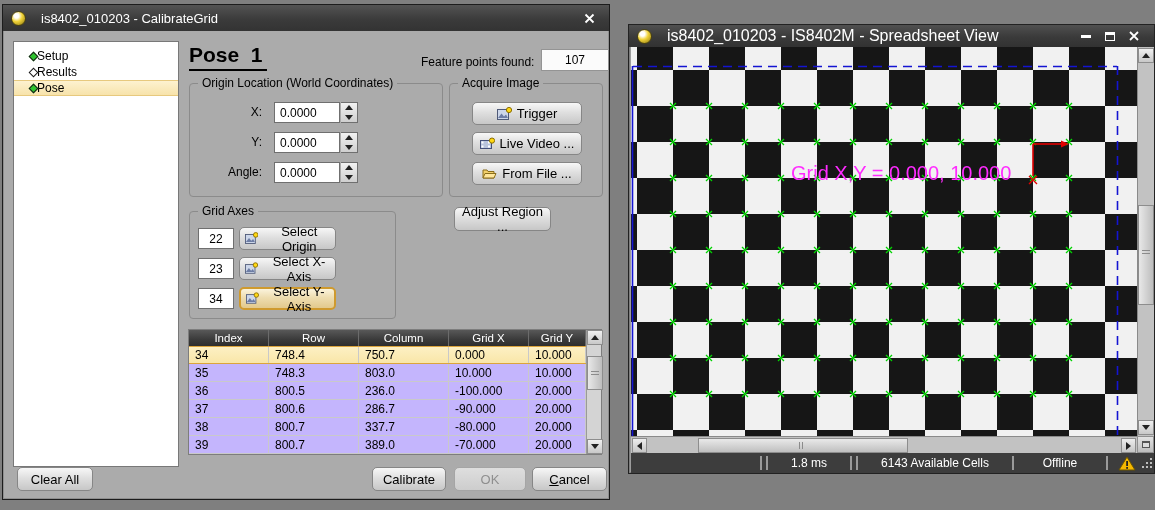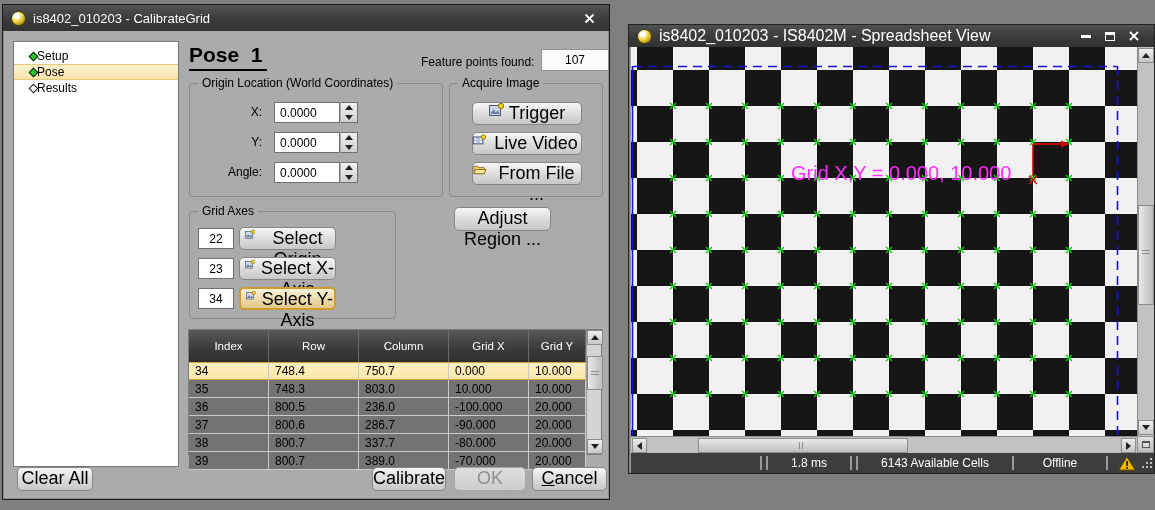--- a/index.html
+++ b/index.html
@@ -2,21 +2,21 @@
 <html><head>
 <meta charset="utf-8">
 <style>
   * { margin:0; padding:0; box-sizing:border-box; }
   html,body { width:1155px; height:510px; }
   body { background:#7f7f7f; font-family:"Liberation Sans", sans-serif; position:relative; overflow:hidden; color:#000; }
 
   
   .titlebar { position:absolute; left:0; top:0; right:0; height:26px;
     background:linear-gradient(#535353,#3b3b3b 55%,#333); display:flex; align-items:center;
-    padding:0 8px; color:#fff; font-size:13px; gap:7px; }
+    padding:0 8px; color:#fff; font-size:13px; gap:15px; }
   .app-icon { width:15px; height:15px; border-radius:50%;
     background:radial-gradient(circle at 35% 30%, #ffffff 0 18%, #f2d43a 45%, #8f7a12 95%);
     border:1px solid #4a4210; flex:0 0 auto; }
   .win-btn { width:24px; height:18px; display:flex; align-items:center; justify-content:center; }
   .glyph-min { width:10px; height:3px; background:#fff; }
   .glyph-max { width:10px; height:9px; border:1px solid #fff; border-top:3px solid #fff; }
   .xsvg { display:block; }
 
   
   .dlg { position:absolute; left:2px; top:4px; width:608px; height:496px;
@@ -45,40 +45,40 @@
   .olabel { position:absolute; left:8px; width:64px; text-align:right; font-size:12px; top:3px; }
   .ofield { position:absolute; left:84px; width:66px; height:21px; background:#fff; border:1px solid #6f6f6f;
     font-size:12px; padding:3px 0 0 5px; }
   .spinner { position:absolute; left:151px; width:17px; height:21px; border:1px solid #6f6f6f; border-left:none;
     background:linear-gradient(#f2f2f2,#cfcfcf); display:flex; flex-direction:column; }
   .spin-up,.spin-down { flex:1; display:flex; align-items:center; justify-content:center; }
   .tri-up { width:0; height:0; border-left:4px solid transparent; border-right:4px solid transparent; border-bottom:5px solid #222; }
   .tri-down { width:0; height:0; border-left:4px solid transparent; border-right:4px solid transparent; border-top:5px solid #222; }
 
   .g-acquire { left:446px; top:78px; width:154px; height:114px; }
-  .btn { display:flex; align-items:flex-start; justify-content:center; gap:5px;
+  .btn { display:flex; align-items:center; justify-content:center; gap:5px;
     background:linear-gradient(#f7f7f7,#dfdfdf 45%,#c7c7c7); border:1px solid #868686; border-radius:5px;
-    font-size:18px; color:#000; }
+    font-size:13px; color:#000; }
   .acq-btn { position:absolute; left:22px; width:110px; height:23px; }
 
   .g-axes { left:186px; top:206px; width:207px; height:108px; }
   .axis-cell { position:absolute; left:8px; width:36px; height:21px; background:#fff; border:1px solid #6f6f6f;
     display:flex; align-items:center; justify-content:center; font-size:12px; }
   .axis-btn { position:absolute; left:49px; width:97px; height:23px; justify-content:flex-start; padding-left:5px; }
   .axis-btn.active { border:2px solid #cf9a2e; background:linear-gradient(#fbf3dc,#eeddb0 45%,#e2c98c); }
 
   .adjust-btn { position:absolute; left:451px; top:202px; width:97px; height:24px; }
 
   
   .cal-table { position:absolute; left:185px; top:324px; width:414px; height:126px;
     background:#fff; border:1px solid #7d7d7d; display:flex; }
   .tbl-main { width:397px; }
-  .tbl-header { display:flex; height:32px; background:linear-gradient(#585858,#3a3a3a 60%,#2e2e2e); color:#fff; }
+  .tbl-header { display:flex; height:16px; background:linear-gradient(#585858,#3a3a3a 60%,#2e2e2e); color:#fff; }
   .th { font-size:11.5px; display:flex; align-items:center; justify-content:center; border-right:1px solid #6b6b6b; }
-  .tbl-row { display:flex; height:18px; border-bottom:1px solid #c9c9c9; background:#737373; }
+  .tbl-row { display:flex; height:18px; border-bottom:1px solid #c9c9c9; background:#c4b5fd; }
   .td { font-size:12px; display:flex; align-items:center; padding-left:6px; border-right:1px solid #c9c9c9; }
   .tbl-row.selected { background:linear-gradient(#fdf0c4,#f9e6a8); border-top:1px solid #ddaampe; border-top:1px solid #dca43c; border-bottom:1px solid #dca43c; }
   .c0{width:80px;} .c1{width:90px;} .c2{width:90px;} .c3{width:80px;} .c4{width:57px;}
   .tbl-vscroll { width:17px; background:#d4d4d4; border-left:1px solid #9a9a9a; position:relative; }
   .sb-btn { position:absolute; left:0; width:16px; height:15px; background:linear-gradient(#f0f0f0,#c8c8c8); border:1px solid #8d8d8d;
     display:flex; align-items:center; justify-content:center; }
   .sb-thumb { position:absolute; left:0; width:16px; background:linear-gradient(90deg,#e8e8e8,#bdbdbd); border:1px solid #8d8d8d; }
   .grip-lines { position:absolute; left:3px; right:3px; top:45%; height:6px;
     background:repeating-linear-gradient(#8b8b8b 0 1px, transparent 1px 3px); }
 
@@ -134,27 +134,27 @@
           <path d="M1.5 1.5 L9.5 9.5 M9.5 1.5 L1.5 9.5" stroke="#fff" stroke-width="1.8"></path>
         </svg>
     </span>
   </div>
 
   <div class="treepanel">
     <div class="tree-item">
       <span class="diamond"></span>
       <span>Setup</span>
     </div>
+    <div class="tree-item">
+      <span class="diamond hollow"></span>
+      <span>Results</span>
+    </div>
     <div class="tree-item selected">
       <span class="diamond"></span>
       <span>Pose</span>
-    </div>
-    <div class="tree-item">
-      <span class="diamond hollow"></span>
-      <span>Results</span>
     </div>
   </div>
 
   <div class="pose-heading">Pose  1</div>
   <div class="fp-label">Feature points found:</div>
   <div class="fp-box">107</div>
 
   <div class="group g-origin">
     <span class="glabel">Origin Location (World Coordinates)</span>
     <div class="orow" style="top:18px;">

